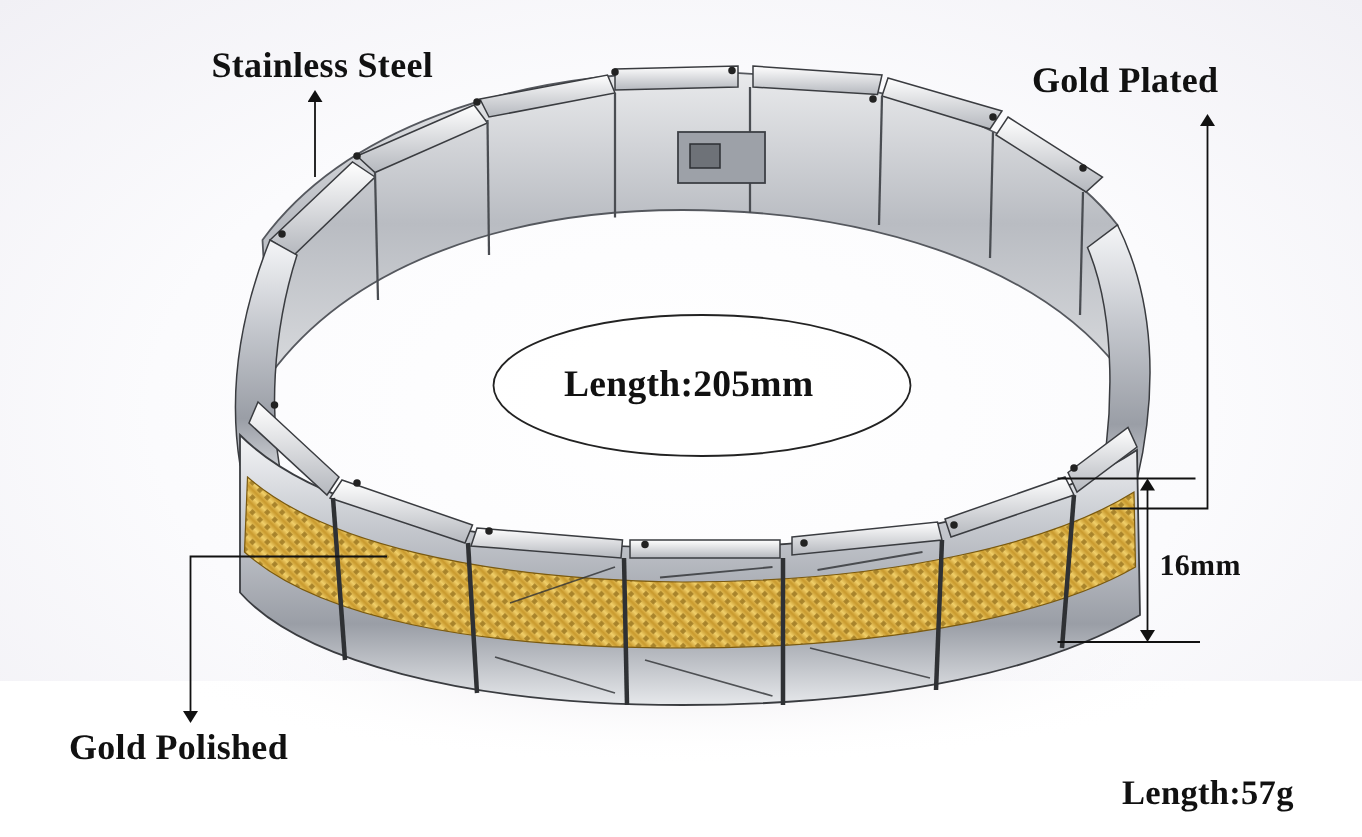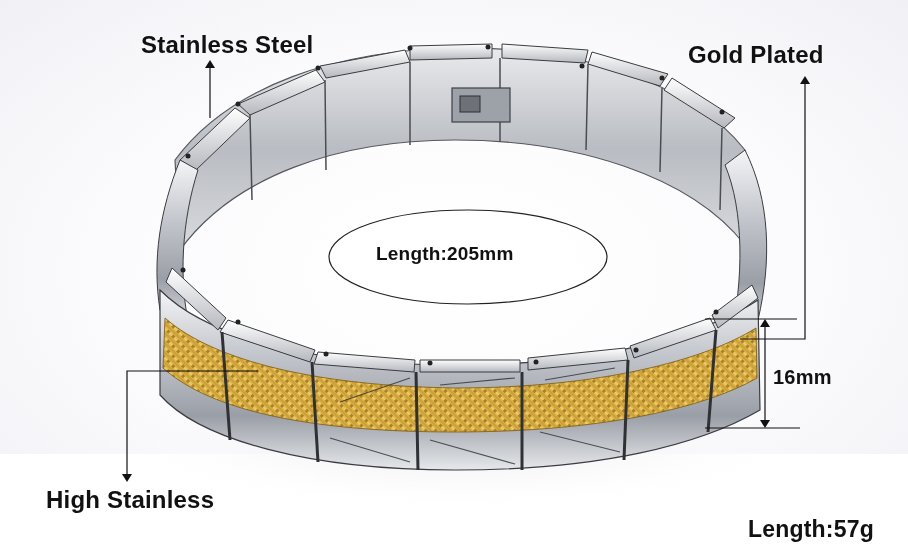--- a/index.html
+++ b/index.html
@@ -1,22 +1,22 @@
 <!DOCTYPE html>
 <html><head>
 <meta charset="utf-8">
 <style>
   html, body { margin: 0; padding: 0; }
   body { width: 908px; height: 558px; overflow: hidden; background: #ffffff; position: relative; font-family: "Liberation Sans", sans-serif; }
-  .stage { position: absolute; left: 0; top: 0; width: 908px; height: 454px; background: radial-gradient(ellipse at 50% 60%, #ffffff 0%, #fbfbfd 55%, #f1f0f5 100%); }
+  .stage { position: absolute; left: 0; top: 0; width: 908px; height: 454px; background: radial-gradient(ellipse at 50% 60%, #ffffff 0%, #fbfbfd 55%, #f1f0f5 100%); font-family: Liberation Serif, serif; }
   .bracelet { position: absolute; left: 0; top: 0; width: 908px; height: 558px; }
   .label { position: absolute; font-weight: bold; color: #111111; white-space: nowrap; font-size: 24px; letter-spacing: 0.2px; }
   .lbl-steel { left: 141px; top: 31px; }
   .lbl-gold { left: 688px; top: 41px; }
-  .lbl-length { left: 376px; top: 243px; font-size: 19px; }
+  .lbl-length { left: 376px; top: 243px; font-size: 25px; }
   .lbl-width { left: 773px; top: 366px; font-size: 20px; }
   .lbl-polished { left: 46px; top: 486px; }
   .lbl-weight { left: 748px; top: 516px; font-size: 23px; }
   .annot { position: absolute; left: 0; top: 0; width: 908px; height: 558px; pointer-events: none; }
 </style>
 </head>
 <body>
 
 <div class="stage">
 
@@ -154,15 +154,15 @@
 
     <ellipse cx="468" cy="257" rx="139" ry="47" fill="#ffffff" fill-opacity="0.6" stroke="#222" stroke-width="1.2"></ellipse>
 
     <polyline points="258,371 127,371 127,478" fill="none" stroke="#111" stroke-width="1.2" marker-end="url(#arr)"></polyline>
   </svg>
 
   <div class="label lbl-steel">Stainless Steel</div>
   <div class="label lbl-gold">Gold Plated</div>
   <div class="label lbl-length">Length:205mm</div>
   <div class="label lbl-width">16mm</div>
-  <div class="label lbl-polished">High Stainless</div>
+  <div class="label lbl-polished">Gold Polished</div>
   <div class="label lbl-weight">Length:57g</div>
 </div>
 
 </body></html>

